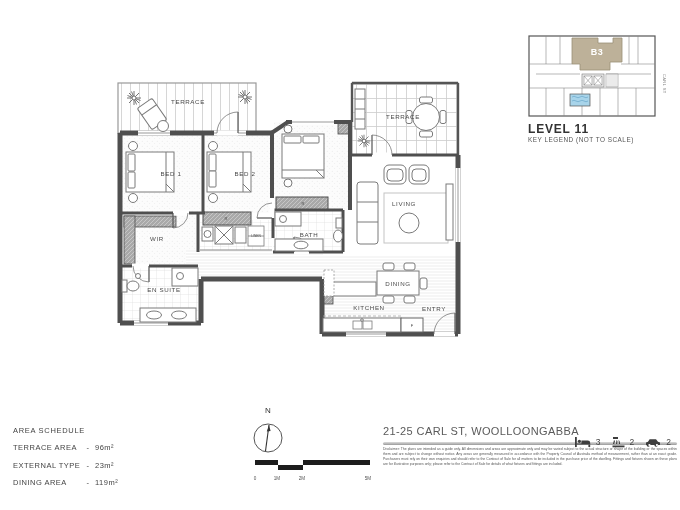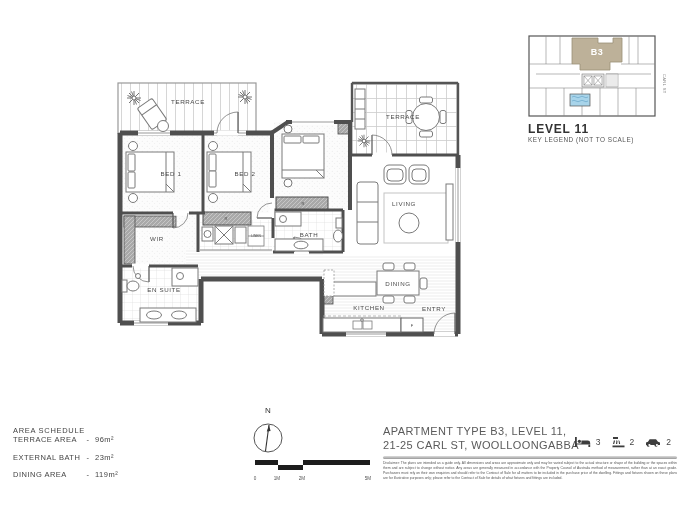--- a/index.html
+++ b/index.html
@@ -15,21 +15,21 @@
   
   .key{position:absolute;left:526px;top:22px;width:150px;height:135px;}
   .key svg{position:absolute;left:0;top:8px;}
   .b3label{position:absolute;left:71px;top:22px;transform:translate(-50%,-50%);
            font-size:9px;font-weight:bold;color:#fff;letter-spacing:.5px;margin-top:8px;}
   .lvl{position:absolute;left:2px;top:100px;font-size:12px;font-weight:bold;color:#333;letter-spacing:.8px;}
   .sub{position:absolute;left:2px;top:114px;font-size:6.4px;color:#555;letter-spacing:.5px;}
   .carl{position:absolute;left:662px;top:74px;font-size:4px;color:#888;writing-mode:vertical-rl;letter-spacing:.4px;}
   
   .areas{position:absolute;left:13px;top:426px;width:160px;font-size:7.5px;color:#444;}
-  .areas .at{letter-spacing:.7px;}
+  .areas .at{letter-spacing:.7px;margin-bottom:8px;}
   .arow{display:grid;grid-template-columns:68px 14px auto;margin-bottom:8.5px;letter-spacing:.5px;}
   .arow .sep{text-align:center;}
   
   .north{position:absolute;left:242px;top:408px;width:52px;height:76px;}
   .north .nl{position:absolute;left:26px;top:-2px;transform:translateX(-50%);font-size:8px;color:#333;}
   
   .scale{position:absolute;left:250px;top:458px;width:130px;height:30px;}
   .scale span{position:absolute;top:18px;transform:translateX(-50%);font-size:4.6px;color:#555;}
   
   .tblock{position:absolute;left:383px;top:424px;width:294px;}
@@ -310,21 +310,21 @@
   <div class="carl">CARL ST</div>
 
   <div class="areas">
     <div class="at">AREA SCHEDULE</div>
     <div class="arow">
       <span>TERRACE AREA</span>
       <span class="sep">-</span>
       <span>96m²</span>
     </div>
     <div class="arow">
-      <span>EXTERNAL BATH</span>
+      <span>EXTERNAL TYPE</span>
       <span class="sep">-</span>
       <span>23m²</span>
     </div>
     <div class="arow">
       <span>DINING AREA</span>
       <span class="sep">-</span>
       <span>119m²</span>
     </div>
   </div>
 
@@ -343,21 +343,20 @@
       <rect x="28" y="7" width="25" height="5" fill="#1d1d1d"></rect>
       <rect x="53" y="2" width="67" height="5" fill="#1d1d1d"></rect>
     </svg>
     <span style="left:5px">0</span>
     <span style="left:27px">1M</span>
     <span style="left:52px">2M</span>
     <span style="left:118px">5M</span>
   </div>
 
   <div class="tblock">
-    <div class="t1">APARTMENT TYPE B3, LEVEL 11,</div>
     <div class="t2">21-25 CARL ST, WOOLLOONGABBA</div>
     <div class="feats">
       <svg width="16" height="12" viewBox="0 0 16 12" fill="#3d3d3d">
         <rect x="0" y="1" width="1.8" height="10"></rect>
         <circle cx="4.4" cy="5.3" r="1.6"></circle>
         <path d="M6.4,4.6 h6.4 a2.4,2.4 0 0 1 2.4,2.4 V8.6 H1.8 V7.4 h4.6 Z"></path>
         <rect x="13.4" y="8.6" width="1.8" height="2.4"></rect>
       </svg>
       <span class="cnt">3</span>
       <svg width="13" height="12" viewBox="0 0 13 12" fill="#3d3d3d">

